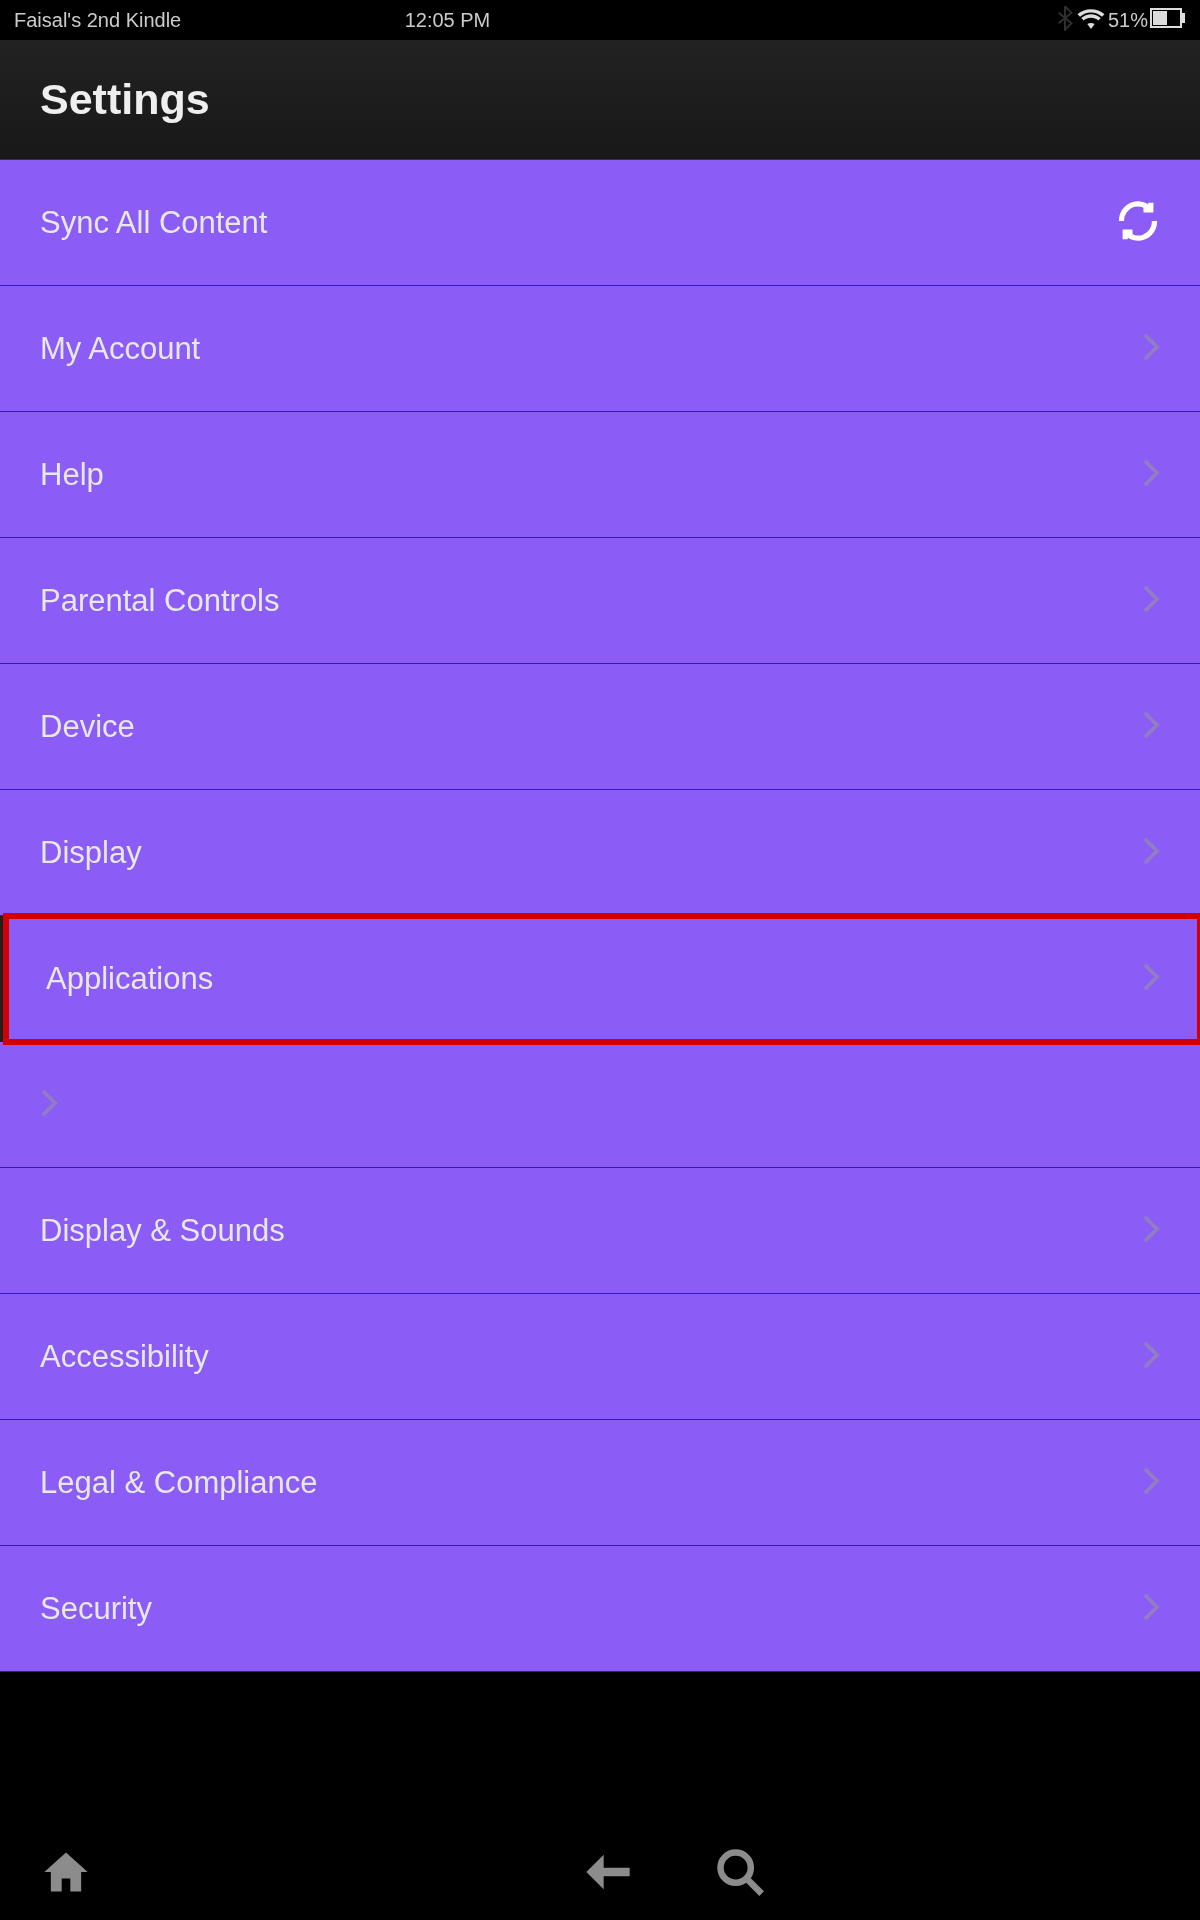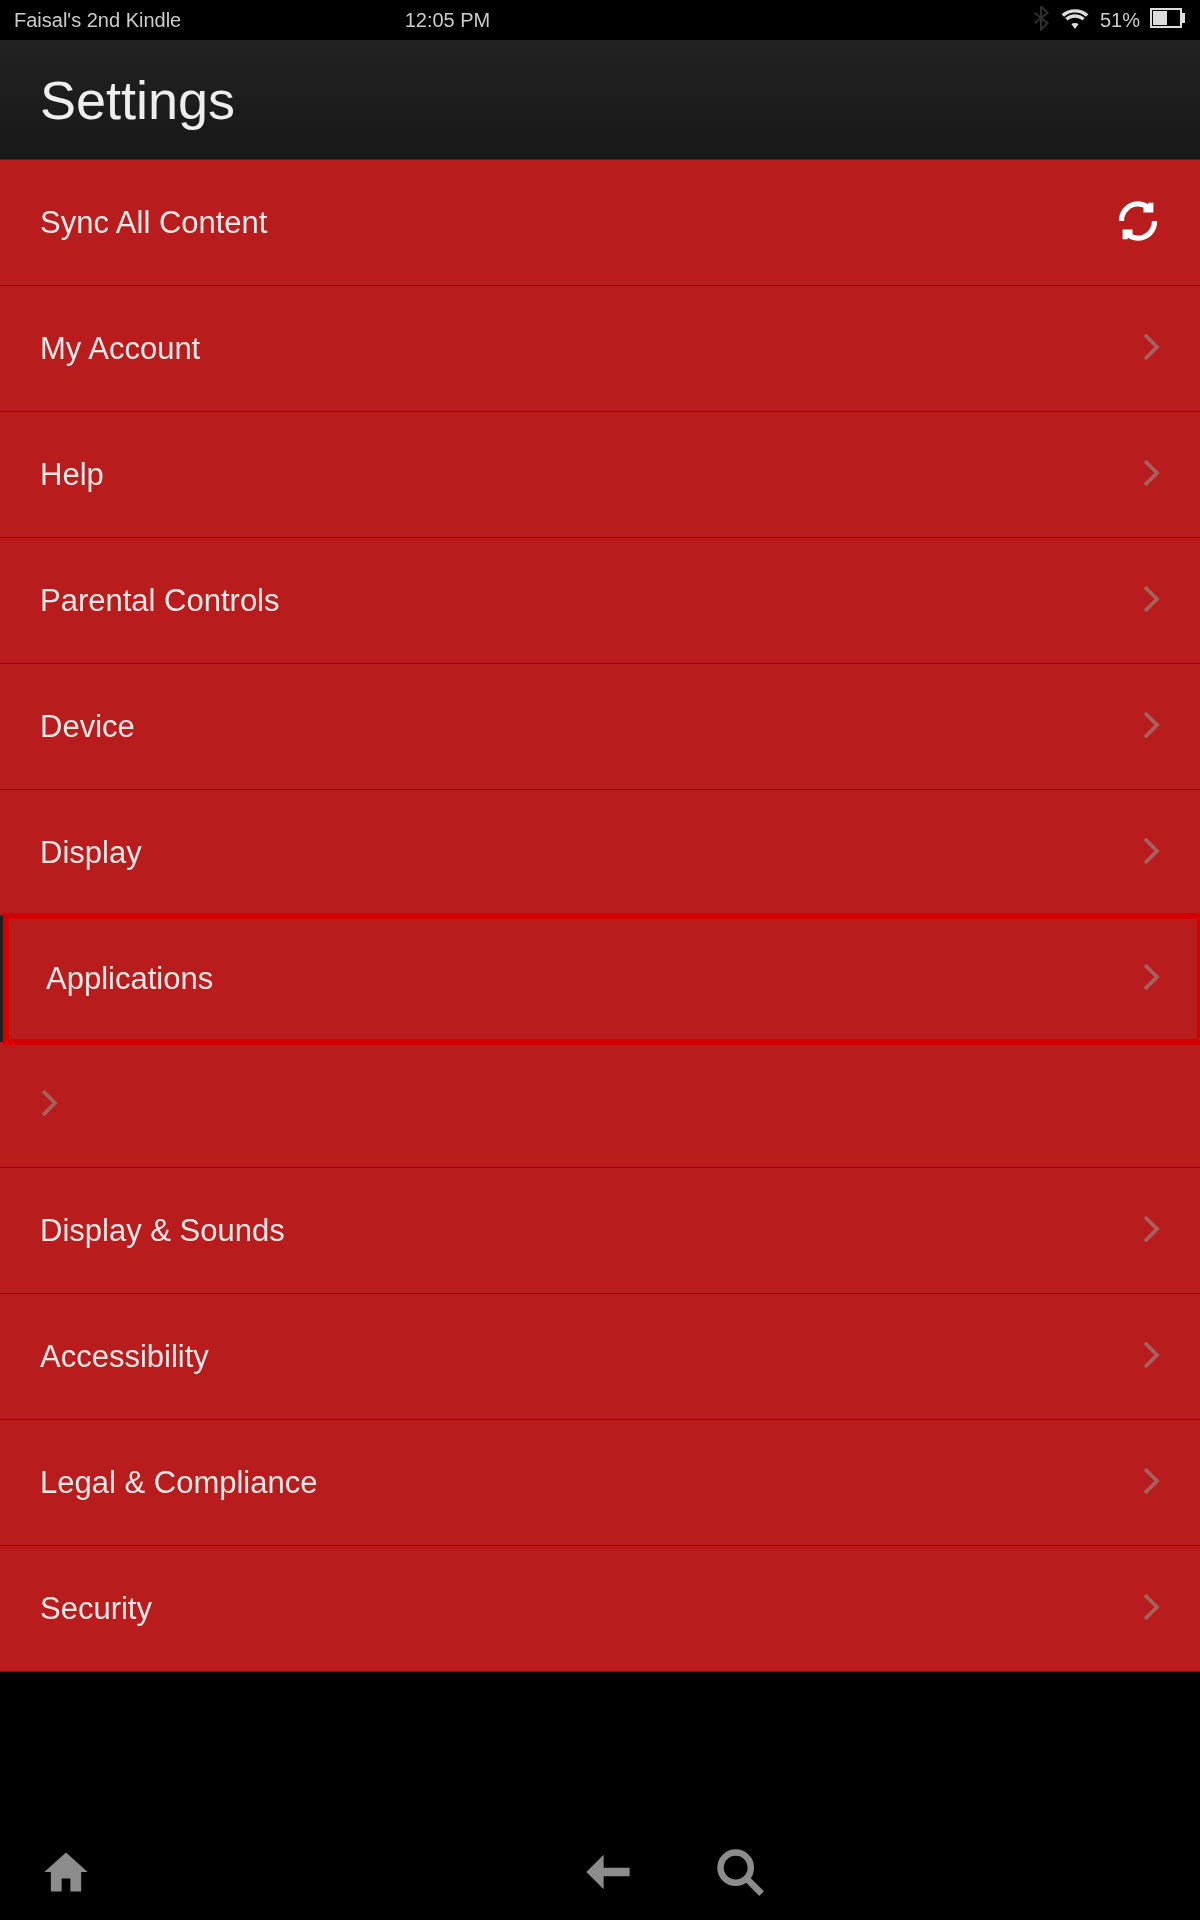--- a/index.html
+++ b/index.html
@@ -31,46 +31,46 @@
       text-align: left;
     }
     .status-center {
       flex: 1;
     }
     .status-right {
       flex: 1;
       display: flex;
       justify-content: flex-end;
       align-items: center;
-      gap: 10px;
+      gap: 2px;
     }
     .header {
       height: 120px;
       background: linear-gradient(#222, #181818);
       display: flex;
       align-items: center;
       padding: 0 40px;
       border-bottom: 1px solid #333;
     }
     .header-title {
-      font-size: 54px;
-      font-weight: 400;
+      font-size: 43px;
+      font-weight: 700;
       color: #eee;
     }
     .list-container {
       background: #202020;
     }
     .settings-item {
       height: 126px;
       display: flex;
       align-items: center;
       justify-content: space-between;
       padding: 0 40px;
       border-bottom: 1px solid #333;
-      background: #b91c1c;
+      background: #8b5cf6;
     }
     .settings-item .label {
       font-size: 31px;
       color: #e8e8e8;
       font-weight: 300;
     }
     .highlight {
       outline: 6px solid #d40000;
       outline-offset: -3px;
       margin-left: 6px;

